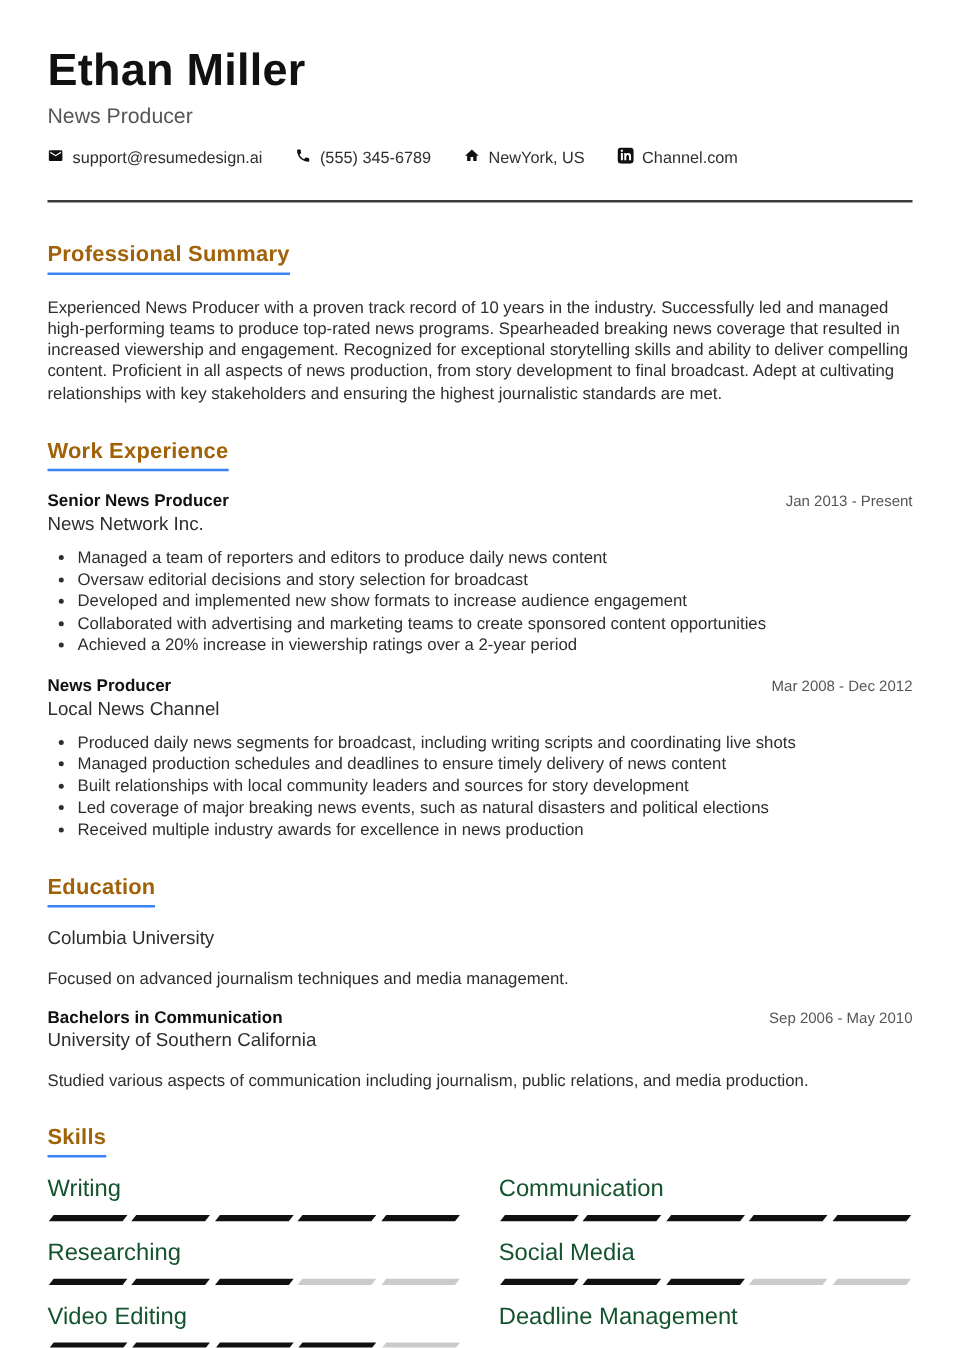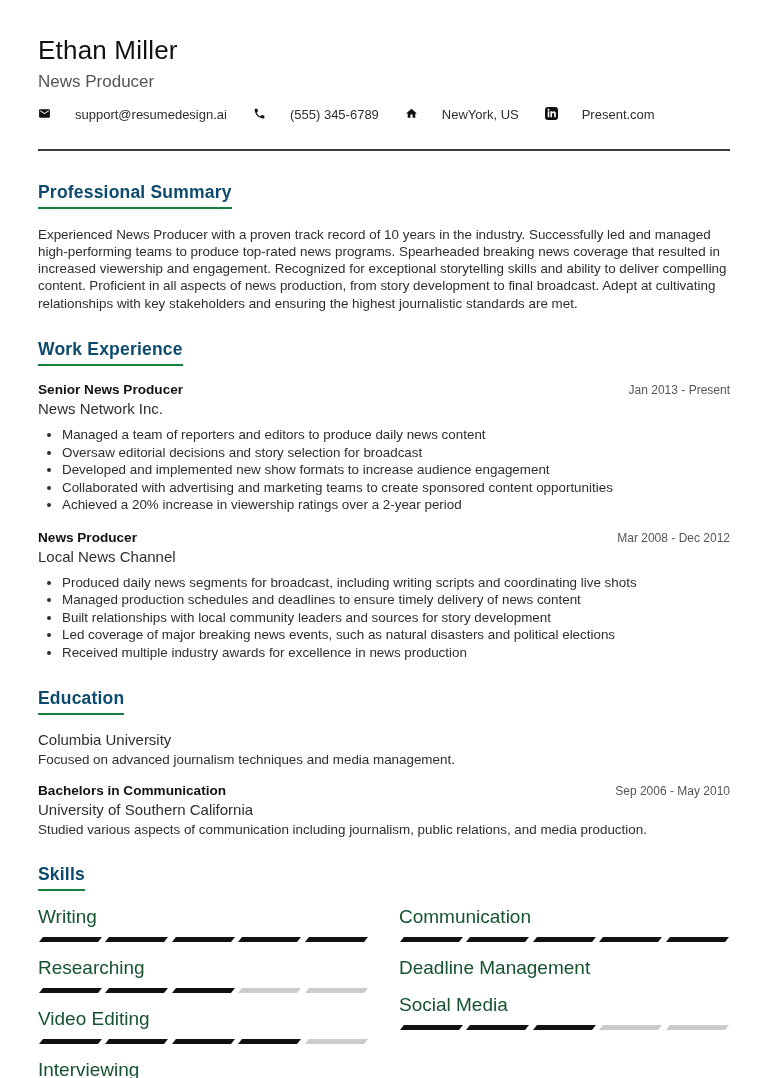--- a/index.html
+++ b/index.html
@@ -5,44 +5,44 @@
   * { margin: 0; padding: 0; box-sizing: border-box; }
   html, body { background: #ffffff; }
   body {
     width: 768px; height: 1078px; overflow: hidden;
     font-family: "Liberation Sans", "DejaVu Sans", sans-serif;
     color: #2e2e2e;
   }
   .page { padding: 36px 38px 0 38px; }
 
   
-  .name { font-size: 26px; font-weight: 400; color: #111; letter-spacing: 0.2px; line-height: 1.1; }
+  .name { font-size: 36px; font-weight: 700; color: #111; letter-spacing: 0.2px; line-height: 1.1; }
   .job-title { font-size: 17px; color: #555; margin-top: 7px; }
   .contact-row { display: flex; align-items: center; gap: 26px; margin-top: 15px; font-size: 13px; color: #2e2e2e; }
-  .contact-item { display: flex; align-items: center; gap: 24px; }
+  .contact-item { display: flex; align-items: center; gap: 7px; }
   .contact-item svg { width: 13px; height: 13px; fill: #111; flex: 0 0 auto; }
   .top-rule { border: none; border-top: 2px solid #3c3c3c; margin-top: 26px; }
 
   
   .section-heading {
     display: inline-block;
-    font-size: 17.5px; font-weight: 600; color: #0c4a6e;
-    padding-bottom: 4px; border-bottom: 2px solid #15803d;
+    font-size: 17.5px; font-weight: 600; color: #a16207;
+    padding-bottom: 4px; border-bottom: 2px solid #3b82f6;
     letter-spacing: 0.2px;
   }
   .sec-summary { margin-top: 31px; }
   .summary-body { margin-top: 17px; font-size: 13.4px; line-height: 1.29; color: #2e2e2e; }
 
   .sec { margin-top: 27px; }
   .entry { margin-top: 16px; }
   .entry-head { display: flex; justify-content: space-between; align-items: baseline; }
   .entry-title { font-size: 13.6px; font-weight: 700; color: #111; text-align: center; }
   .entry-dates { font-size: 12px; color: #555; white-space: nowrap; }
   .entry-sub { font-size: 15px; color: #2e2e2e; margin-top: 3px; }
-  .entry-desc { font-size: 13.4px; color: #2e2e2e; margin-top: 4px; }
+  .entry-desc { font-size: 13.4px; color: #2e2e2e; margin-top: 16px; }
   ul.bullets { margin-top: 9px; padding-left: 24px; list-style: disc; }
   ul.bullets li { font-size: 13.4px; line-height: 17.5px; color: #2e2e2e; }
 
   
   .skills-grid {
     display: grid; grid-template-columns: 1fr 1fr; column-gap: 30px;
     margin-top: 15px;
   }
   .skill-item { margin-bottom: 15px; }
   .skill-name { font-size: 19px; color: #14532d; margin-bottom: 9px; }
@@ -77,21 +77,21 @@
       <div class="contact-item">
         <span><svg viewBox="0 0 24 24" width="13" height="13">
               <path d="M10 20v-6h4v6h5v-8h3L12 3 2 12h3v8z"></path>
             </svg></span>
         <span>NewYork, US</span>
       </div>
       <div class="contact-item">
         <span><svg viewBox="0 0 24 24" width="13" height="13">
               <path d="M19 0H5C2.24 0 0 2.24 0 5v14c0 2.76 2.24 5 5 5h14c2.76 0 5-2.24 5-5V5c0-2.76-2.24-5-5-5zM8 19H5V8h3v11zM6.5 6.73c-.97 0-1.75-.79-1.75-1.76S5.53 3.2 6.5 3.2s1.75.79 1.75 1.77-.78 1.76-1.75 1.76zM20 19h-3v-5.6c0-3.37-4-3.11-4 0V19h-3V8h3v1.77C14.4 7.18 20 6.99 20 12.24V19z"></path>
             </svg></span>
-        <span>Present.com</span>
+        <span>Channel.com</span>
       </div>
     </div>
     <hr class="top-rule">
   </div>
 
   <div class="sec-summary">
     <div class="section-heading">Professional Summary</div>
     <p class="summary-body">Experienced News Producer with a proven track record of 10 years in the industry. Successfully led and managed high-performing teams to produce top-rated news programs. Spearheaded breaking news coverage that resulted in increased viewership and engagement. Recognized for exceptional storytelling skills and ability to deliver compelling content. Proficient in all aspects of news production, from story development to final broadcast. Adept at cultivating relationships with key stakeholders and ensuring the highest journalistic standards are met.</p>
   </div>
 
@@ -192,31 +192,31 @@
           <div class="skill-name">Communication</div>
           <div class="skill-bar">
               <span class="seg filled"></span>
               <span class="seg filled"></span>
               <span class="seg filled"></span>
               <span class="seg filled"></span>
               <span class="seg filled"></span>
             </div>
         </div>
         <div class="skill-item">
+          <div class="skill-name">Social Media</div>
+          <div class="skill-bar">
+              <span class="seg filled"></span>
+              <span class="seg filled"></span>
+              <span class="seg filled"></span>
+              <span class="seg"></span>
+              <span class="seg"></span>
+            </div>
+        </div>
+        <div class="skill-item">
           <div class="skill-name">Deadline Management</div>
 
         </div>
-        <div class="skill-item">
-          <div class="skill-name">Social Media</div>
-          <div class="skill-bar">
-              <span class="seg filled"></span>
-              <span class="seg filled"></span>
-              <span class="seg filled"></span>
-              <span class="seg"></span>
-              <span class="seg"></span>
-            </div>
-        </div>
 
       </div>
     </div>
   </div>
 
 </div>
 
 </body></html>

